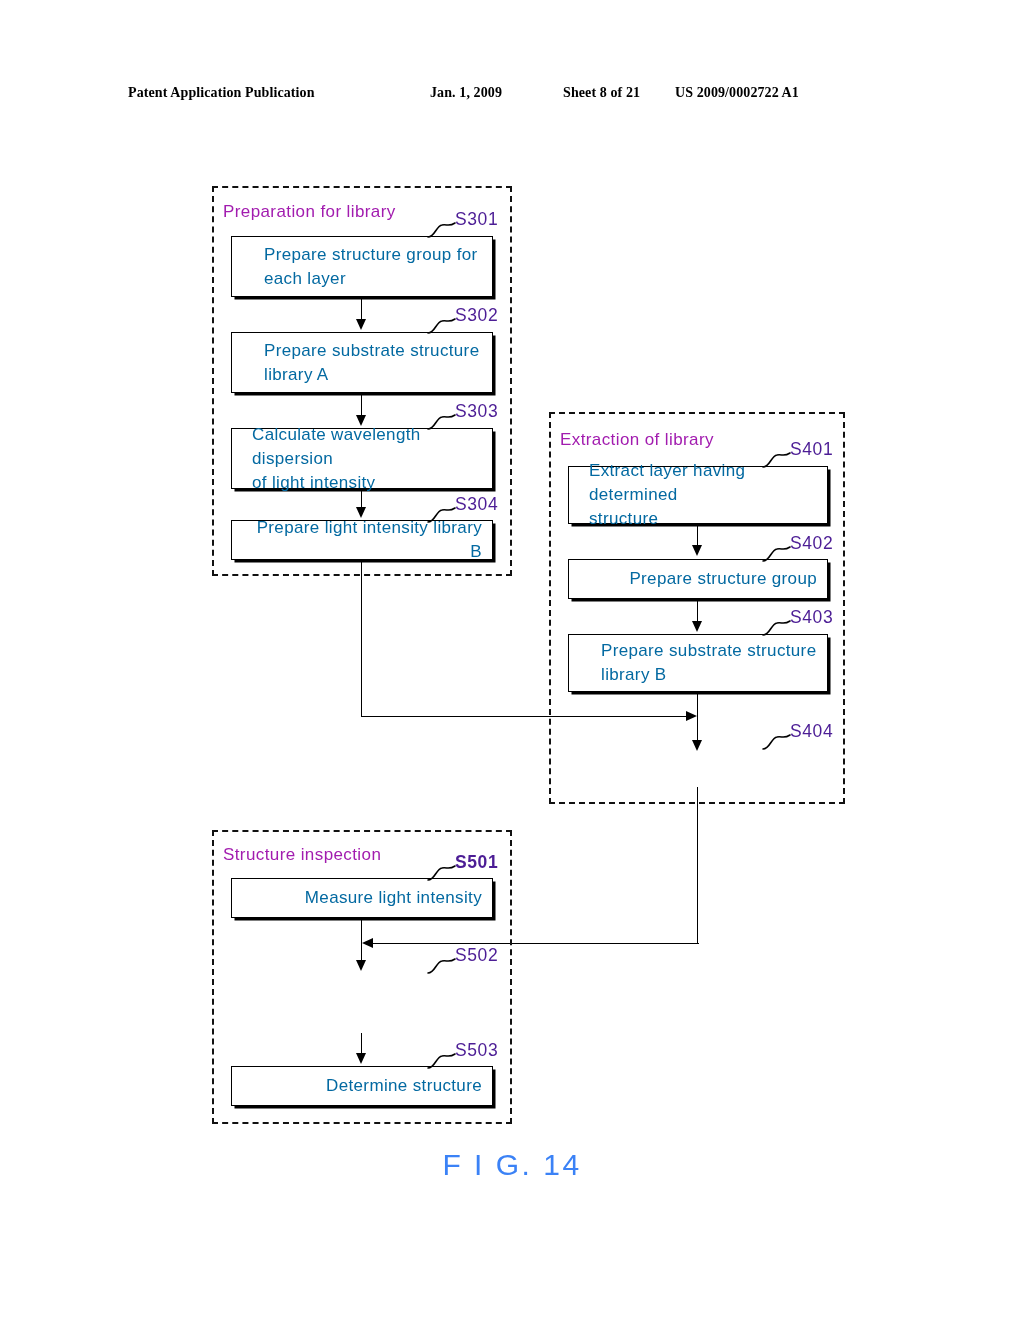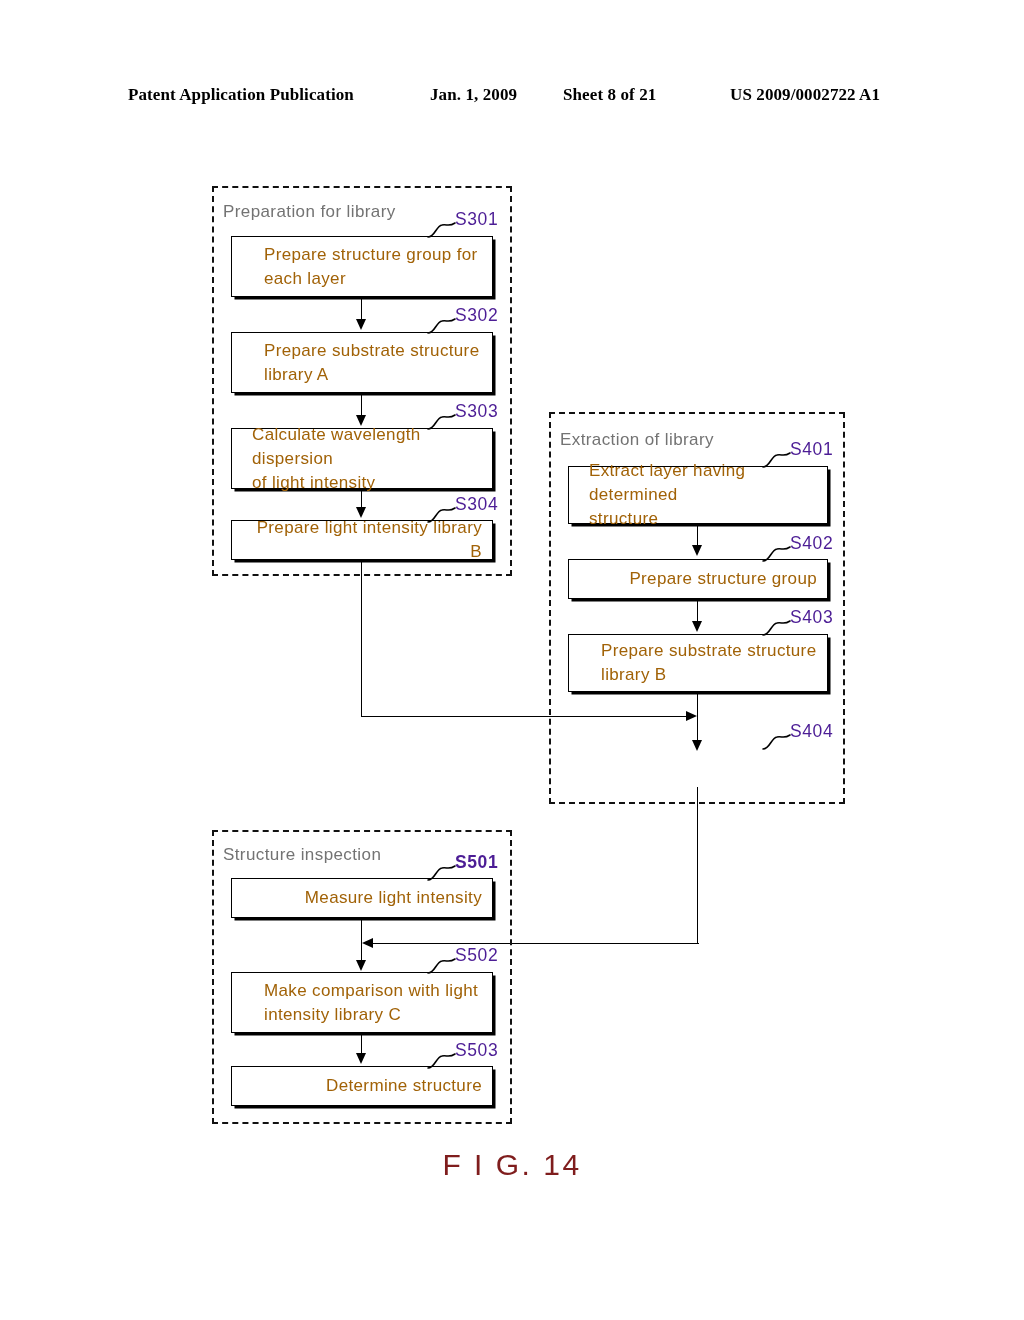--- a/index.html
+++ b/index.html
@@ -19,32 +19,32 @@
 
   
   #page-header {
     position: absolute;
     left: 0;
     top: 85px;
     width: 880px;
     height: 26px;
     font-family: "Liberation Serif", serif;
     font-weight: bold;
-    font-size: 17px;
+    font-size: 14px;
     letter-spacing: 0.1px;
   }
   #page-header .hdr {
     position: absolute;
     white-space: nowrap;
     top: 0;
   }
   .hdr-pub   { left: 128px; }
   .hdr-date  { left: 430px; }
   .hdr-sheet { left: 563px; }
-  .hdr-num   { left: 730px; }
+  .hdr-num   { left: 675px; }
 
   
   #diagram {
     position: absolute;
     left: 0;
     top: 0;
     width: 1024px;
     height: 1320px;
   }
 
@@ -53,40 +53,40 @@
     position: absolute;
     border: 2px dashed #111111;
     box-sizing: border-box;
     background: transparent;
   }
   .group-title {
     position: absolute;
     font-size: 17px;
     white-space: nowrap;
     letter-spacing: 0.4px;
-    color: #737373;
+    color: #a21caf;
   }
 
   
   .pbox {
     position: absolute;
     box-sizing: border-box;
     border: 1.6px solid #000000;
     background: #ffffff;
     box-shadow: 3px 3px 0 -0.5px #000000;
   }
   .pbox .ptext {
     position: absolute;
     left: 0;
     right: 0;
     font-size: 17px;
     line-height: 24px;
     letter-spacing: 0.35px;
     white-space: pre-line;
-    color: #a16207;
+    color: #0369a1;
   }
   .pbox.center .ptext {
     text-align: right;
     top: 50%;
     transform: translateY(-50%);
     padding: 0 10px;
   }
   .pbox.left .ptext {
     text-align: left;
     top: 50%;
@@ -148,21 +148,21 @@
 
   
   #fig-caption {
     position: absolute;
     left: 0;
     top: 1148px;
     width: 1024px;
     text-align: center;
     font-size: 30px;
     letter-spacing: 2.5px;
-    color: #7f1d1d;
+    color: #3b82f6;
     font-family: "Liberation Sans", sans-serif;
   }
 </style>
 </head>
 <body>
 
 <div id="page-header">
   <span class="hdr hdr-pub">Patent Application Publication</span>
   <span class="hdr hdr-date">Jan. 1, 2009</span>
   <span class="hdr hdr-sheet">Sheet 8 of 21</span>
@@ -294,24 +294,20 @@
   <div class="leader" style="left:427px; top:857px;">
     <svg width="34" height="24" viewBox="0 0 34 24">
       <path d="M1 23 C 8 23, 9 12, 15 11 C 20 10, 22 13, 28 9" fill="none" stroke="#000" stroke-width="1.6" stroke-linecap="round"></path>
     </svg>
   </div>
   <div class="steplabel" style="left:455px; top:852px;font-weight:bold;">S501</div>
 
   <div class="vline" style="left:361px; top:918px; height:46px;"></div>
   <div class="arrow-down" style="left:356px; top:960px;"></div>
 
-  <div class="pbox left" style="left:231px; top:972px; width:262px; height:61px;">
-    <div class="ptext">Make comparison with light
-intensity library C</div>
-  </div>
   <div class="leader" style="left:427px; top:950px;">
     <svg width="34" height="24" viewBox="0 0 34 24">
       <path d="M1 23 C 8 23, 9 12, 15 11 C 20 10, 22 13, 28 9" fill="none" stroke="#000" stroke-width="1.6" stroke-linecap="round"></path>
     </svg>
   </div>
   <div class="steplabel" style="left:455px; top:945px;">S502</div>
 
   <div class="vline" style="left:361px; top:1033px; height:24px;"></div>
   <div class="arrow-down" style="left:356px; top:1053px;"></div>
 

